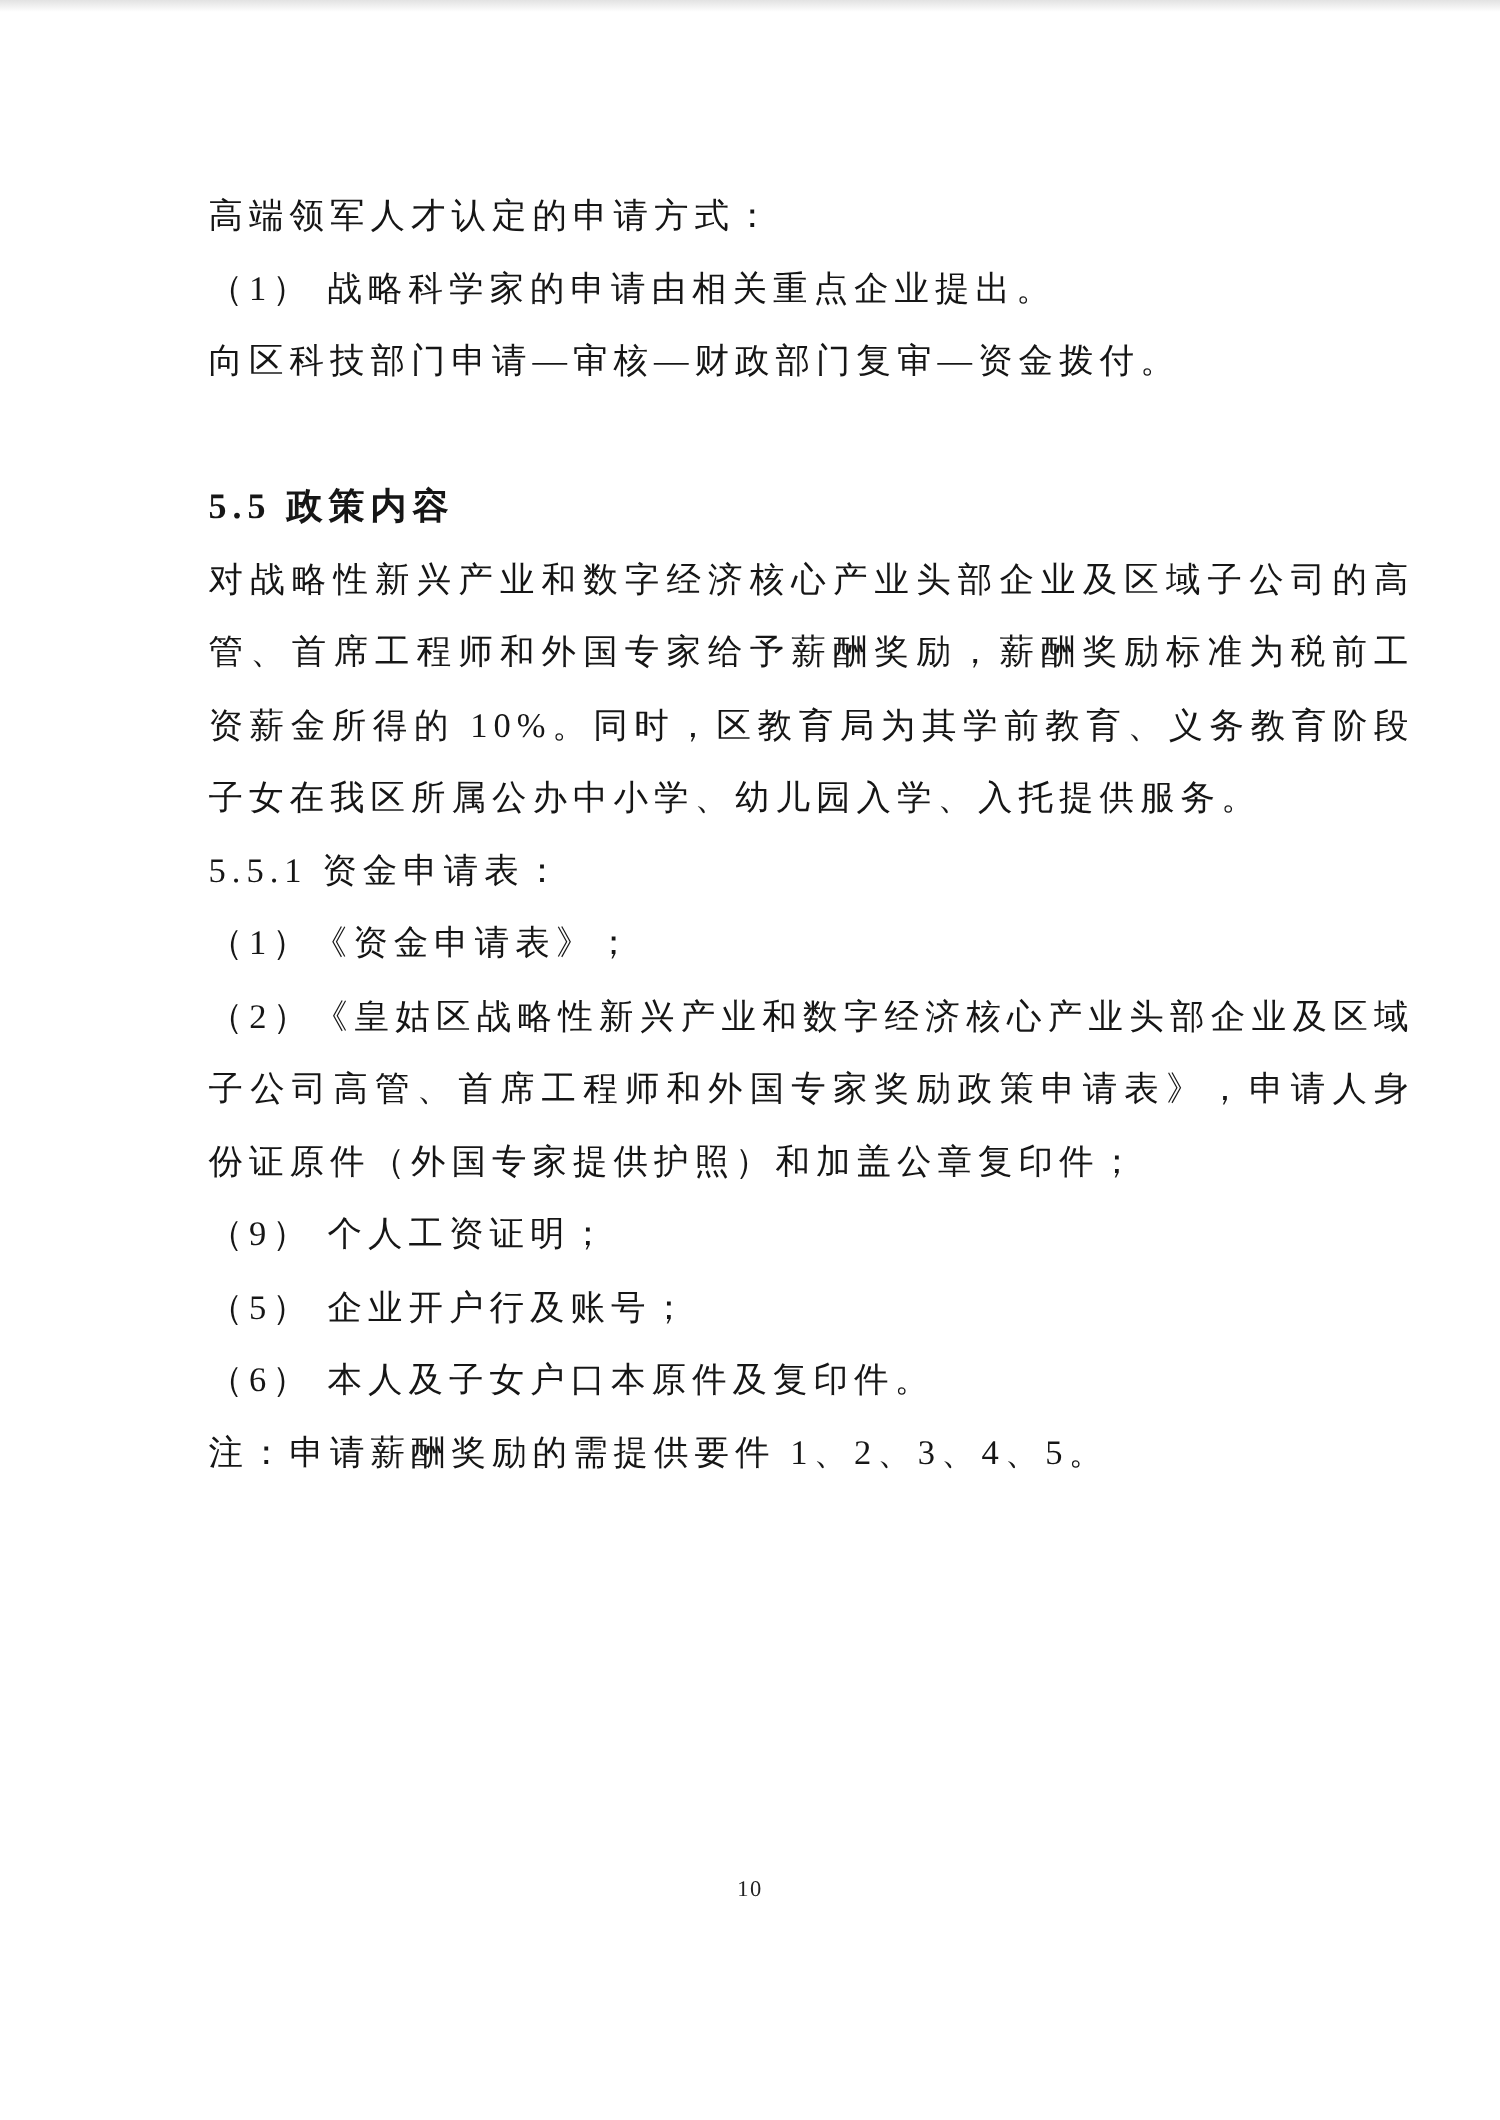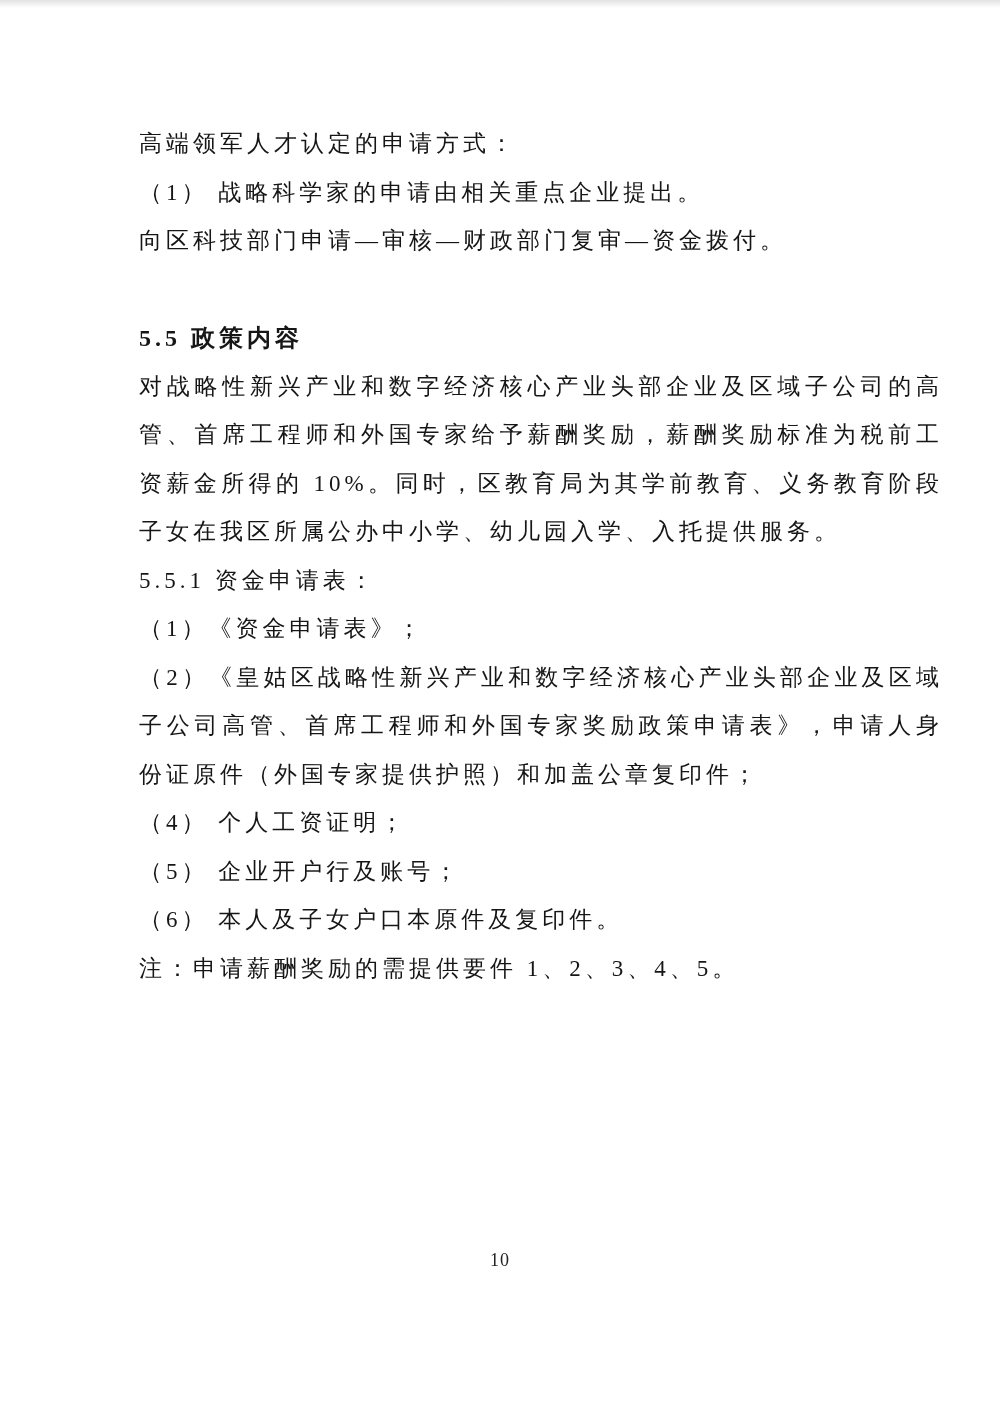--- a/index.html
+++ b/index.html
@@ -50,21 +50,21 @@
     font-weight: bold;
     line-height: 48.5px;
     letter-spacing: 4px;
   }
   .pageno {
     position: absolute;
     top: 1249px;
     left: 0;
     width: 100%;
     text-align: center;
-    font-size: 18px;
+    font-size: 15px;
     line-height: 22px;
     letter-spacing: 1px;
     color: #222222;
   }
 </style>
 </head>
 <body>
 
 <div class="page">
   <div class="scan-edge"></div>
@@ -73,20 +73,20 @@
     <p>高端领军人才认定的申请方式：</p>
     <p>（1） 战略科学家的申请由相关重点企业提出。</p>
     <p>向区科技部门申请—审核—财政部门复审—资金拨付。</p>
 
     <h2 class="sec-heading">5.5 政策内容</h2>
     <p>对战略性新兴产业和数字经济核心产业头部企业及区域子公司的高管、首席工程师和外国专家给予薪酬奖励，薪酬奖励标准为税前工资薪金所得的 10%。同时，区教育局为其学前教育、义务教育阶段子女在我区所属公办中小学、幼儿园入学、入托提供服务。</p>
 
     <p>5.5.1 资金申请表：</p>
     <p>（1）《资金申请表》；</p>
     <p>（2）《皇姑区战略性新兴产业和数字经济核心产业头部企业及区域子公司高管、首席工程师和外国专家奖励政策申请表》，申请人身份证原件（外国专家提供护照）和加盖公章复印件；</p>
-    <p>（4） 个人工资证明；</p>
+    <p>（9） 个人工资证明；</p>
     <p>（5） 企业开户行及账号；</p>
     <p>（6） 本人及子女户口本原件及复印件。</p>
     <p>注：申请薪酬奖励的需提供要件 1、2、3、4、5。</p>
   </main>
 
   <footer class="pageno">10</footer>
 </div>
 
 </body></html>

